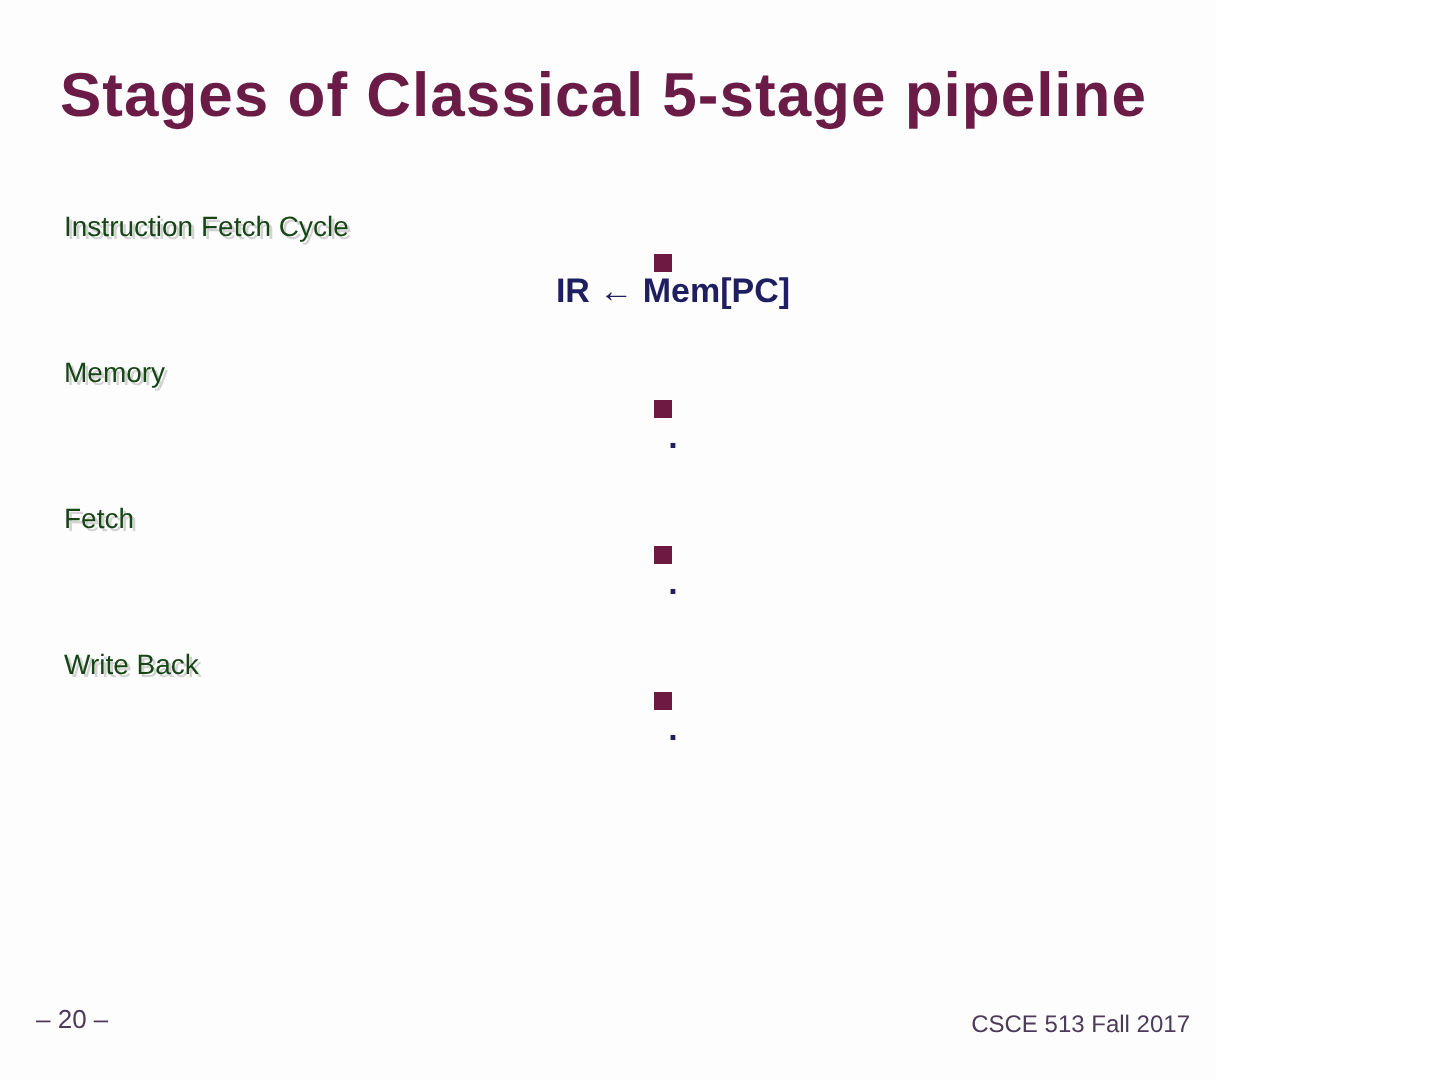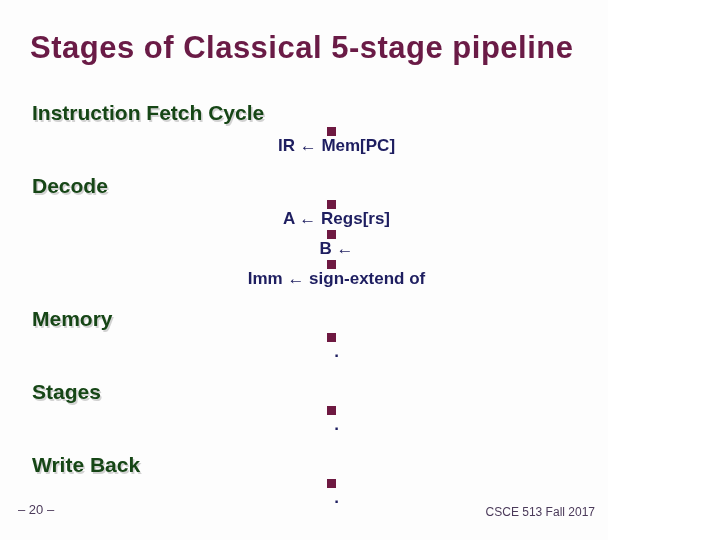--- a/index.html
+++ b/index.html
@@ -32,23 +32,23 @@
     white-space:nowrap;
   }
   .content{
     position:absolute;
     top:99px;left:32px;right:0;
   }
   .section{margin-top:15px;}
   .section:first-child{margin-top:0;}
   .section-heading{
     margin:0;
-    font-size:21px;
+    font-size:14px;
     line-height:28px;
-    font-weight:bold;
+    font-weight:normal;
     color:var(--heading_green);
     text-shadow:1.5px 1.5px 0 var(--shadow_gray);
     white-space:nowrap;
   }
   .bullet-row{
     height:30px;
     display:flex;
     align-items:center;
     padding-left:33px;
     flex-direction:column;
@@ -90,46 +90,31 @@
   <div class="content">
 
     <div class="section">
       <h2 class="section-heading">Instruction Fetch Cycle</h2>
       <div class="bullet-row">
         <span class="bullet-square"></span>
         <span class="bullet-text">IR ← Mem[PC]</span>
       </div>
     </div>
 
-    <div class="section">
-      <h2 class="section-heading">Decode</h2>
-      <div class="bullet-row">
-        <span class="bullet-square"></span>
-        <span class="bullet-text">A ← Regs[rs]</span>
-      </div>
-      <div class="bullet-row">
-        <span class="bullet-square"></span>
-        <span class="bullet-text">B ←</span>
-      </div>
-      <div class="bullet-row">
-        <span class="bullet-square"></span>
-        <span class="bullet-text">Imm ← sign-extend of</span>
-      </div>
-    </div>
 
     <div class="section">
       <h2 class="section-heading">Memory</h2>
       <div class="bullet-row">
         <span class="bullet-square"></span>
         <span class="bullet-text">.</span>
       </div>
     </div>
 
     <div class="section">
-      <h2 class="section-heading">Stages</h2>
+      <h2 class="section-heading">Fetch</h2>
       <div class="bullet-row">
         <span class="bullet-square"></span>
         <span class="bullet-text">.</span>
       </div>
     </div>
 
     <div class="section">
       <h2 class="section-heading">Write Back</h2>
       <div class="bullet-row">
         <span class="bullet-square"></span>

